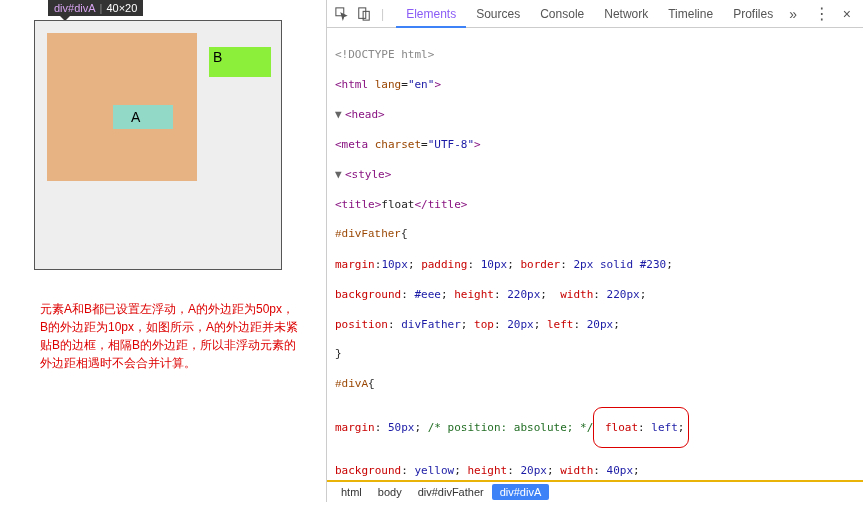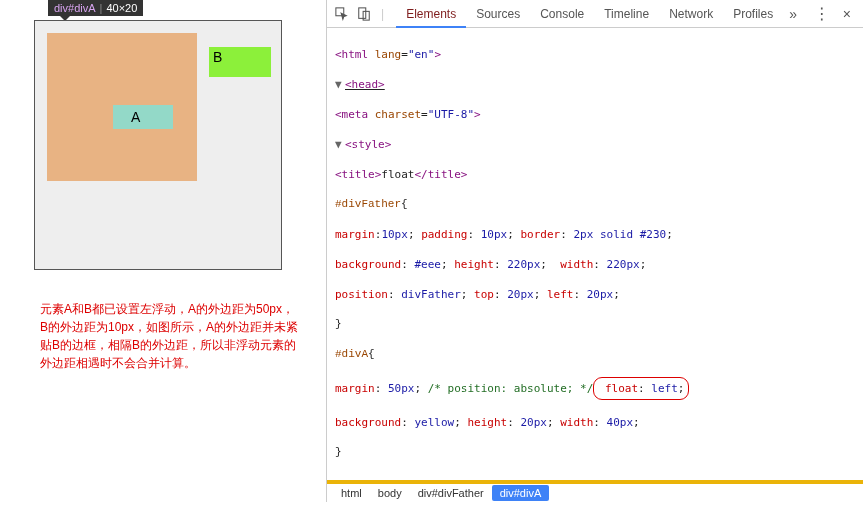--- a/index.html
+++ b/index.html
@@ -18,47 +18,47 @@
 .boxA { position: absolute; top: 84px; left: 78px; width: 60px; height: 24px; background: #93d9c8; display: flex; align-items: center; justify-content: flex-start; padding-left: 18px; font-size: 14px; }
 .boxB { position: absolute; top: 26px; left: 174px; width: 62px; height: 30px; background: #8cf03a; display: flex; align-items: flex-start; padding: 2px 4px; font-size: 14px; }
 
 .caption { position: absolute; top: 300px; left: 40px; width: 260px; color: #d00; font-size: 12px; line-height: 1.5; }
 
 .devtools-header { height: 28px; border-bottom: 1px solid #ccc; display: flex; align-items: center; padding: 0 6px; font-size: 12px; color: #555; }
 .dt-icon { width: 18px; height: 18px; display: inline-flex; align-items: center; justify-content: center; margin-right: 4px; cursor: pointer; }
 .dt-icon svg { width: 14px; height: 14px; }
 .tabs { display: flex; margin-left: 8px; }
 .tab { padding: 0 10px; height: 28px; line-height: 28px; cursor: pointer; }
-.tab.active { color: #7f1d1d; border-bottom: 2px solid #3e82f7; }
+.tab.active { color: #8b5cf6; border-bottom: 2px solid #3e82f7; }
 .hdr-spacer { flex: 1; }
 .chev { padding: 0 6px; cursor: pointer; font-size: 14px; }
 .menu-dots { padding: 0 6px; cursor: pointer; font-size: 16px; letter-spacing: 1px; }
 .close-x { padding: 0 6px; cursor: pointer; font-size: 14px; }
 
 .dom-tree { flex: 1; overflow: auto; font-family: Menlo, Consolas, monospace; font-size: 11px; line-height: 15px; padding: 4px 0 4px 0; color: #222; white-space: pre; }
 .dom-tree .row { padding-left: 8px; }
 .indent1 { padding-left: 24px; }
-.indent2 { padding-left: 40px; text-decoration: underline; }
+.indent2 { padding-left: 40px; }
 .indent3 { padding-left: 56px; }
 .indent5 { padding-left: 88px; font-family: Liberation Mono, monospace; }
 .indent6 { padding-left: 104px; }
 
 .tg { color: #881280; }
 .at { color: #994500; }
 .av { color: #1a1aa6; }
 .cm { color: #236e25; }
 .pr { color: #c80000; }
 .vl { color: #1a1aa6; }
 .sel2 { color: #994500; }
 .gray { color: #888; }
 .tri { color: #666; display: inline-block; width: 10px; }
-.callout { border: 1.5px solid #d00; border-radius: 9px; padding: 3px 4px; display: inline-block; }
+.callout { border: 1.5px solid #d00; border-radius: 9px; padding: 12px 4px; display: inline-block; }
 .callout .pr { color: #c80000; }
 
-.breadcrumb { height: 22px; border-top: 4px solid #eab308; display: flex; align-items: center; font-size: 11px; padding: 0 6px; color: #333; }
+.breadcrumb { height: 22px; border-top: 2px solid #eab308; display: flex; align-items: center; font-size: 11px; padding: 0 6px; color: #333; }
 .bc-item { padding: 2px 8px; cursor: pointer; }
 .bc-item.active { background: #3e82f7; color: #fff; border-radius: 2px; }
 </style>
 </head>
 <body>
 
 <div class="container">
   <div class="left-pane">
     <div class="tooltip">
       <span class="sel">div#divA</span>
@@ -89,31 +89,32 @@
         <svg viewBox="0 0 16 16" fill="none" stroke="#555" stroke-width="1.2">
             <rect x="2" y="1" width="8" height="12"></rect>
             <rect x="7" y="5" width="7" height="10"></rect>
           </svg>
       </span>
       <span style="color:#ccc;margin:0 4px">|</span>
       <div class="tabs">
         <div class="tab active">Elements</div>
         <div class="tab">Sources</div>
         <div class="tab">Console</div>
+        <div class="tab">Network</div>
         <div class="tab">Timeline</div>
-        <div class="tab">Network</div>
         <div class="tab">Profiles</div>
       </div>
       <span class="chev">»</span>
       <div class="hdr-spacer"></div>
       <span class="menu-dots">⋮</span>
       <span class="close-x">×</span>
     </div>
 
     <div class="dom-tree">
+<div class="row indent1"><span class="gray">&lt;!DOCTYPE html&gt;</span></div>
 <div class="row indent1"><span class="tg">&lt;html </span><span class="at">lang</span>=<span class="av">"en"</span><span class="tg">&gt;</span></div>
 <div class="row indent2"><span class="tri">▼</span><span class="tg">&lt;head&gt;</span></div>
 <div class="row indent3"><span class="tg">&lt;meta </span><span class="at">charset</span>=<span class="av">"UTF-8"</span><span class="tg">&gt;</span></div>
 <div class="row indent3"><span class="tri">▼</span><span class="tg">&lt;style&gt;</span></div>
 <div class="row indent3"><span class="tg">&lt;title&gt;</span><span>float</span><span class="tg">&lt;/title&gt;</span></div>
 <div class="row indent5"><span class="sel2">#divFather</span>{</div>
 <div class="row indent6"><span class="pr">margin</span>:<span class="vl">10px</span>; <span class="pr">padding</span>: <span class="vl">10px</span>; <span class="pr">border</span>: <span class="vl">2px solid #230</span>;</div>
 <div class="row indent6"><span class="pr">background</span>: <span class="vl">#eee</span>; <span class="pr">height</span>: <span class="vl">220px</span>;  <span class="pr">width</span>: <span class="vl">220px</span>;</div>
 <div class="row indent6"><span class="pr">position</span>: <span class="vl">divFather</span>; <span class="pr">top</span>: <span class="vl">20px</span>; <span class="pr">left</span>: <span class="vl">20px</span>;</div>
 <div class="row indent5">}</div>

